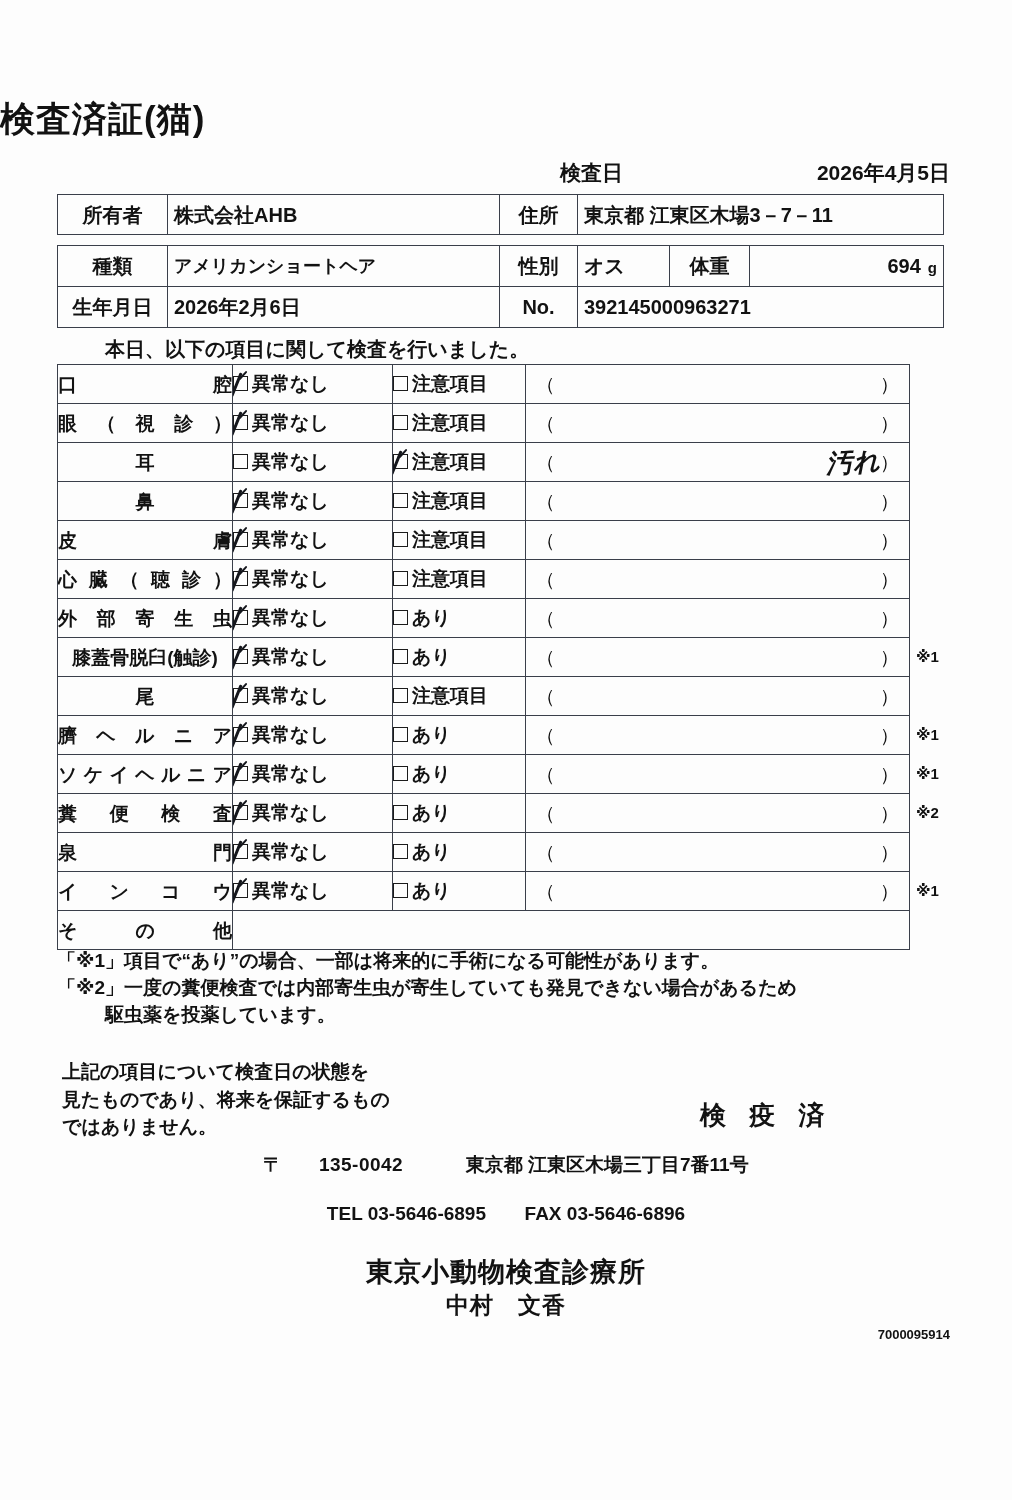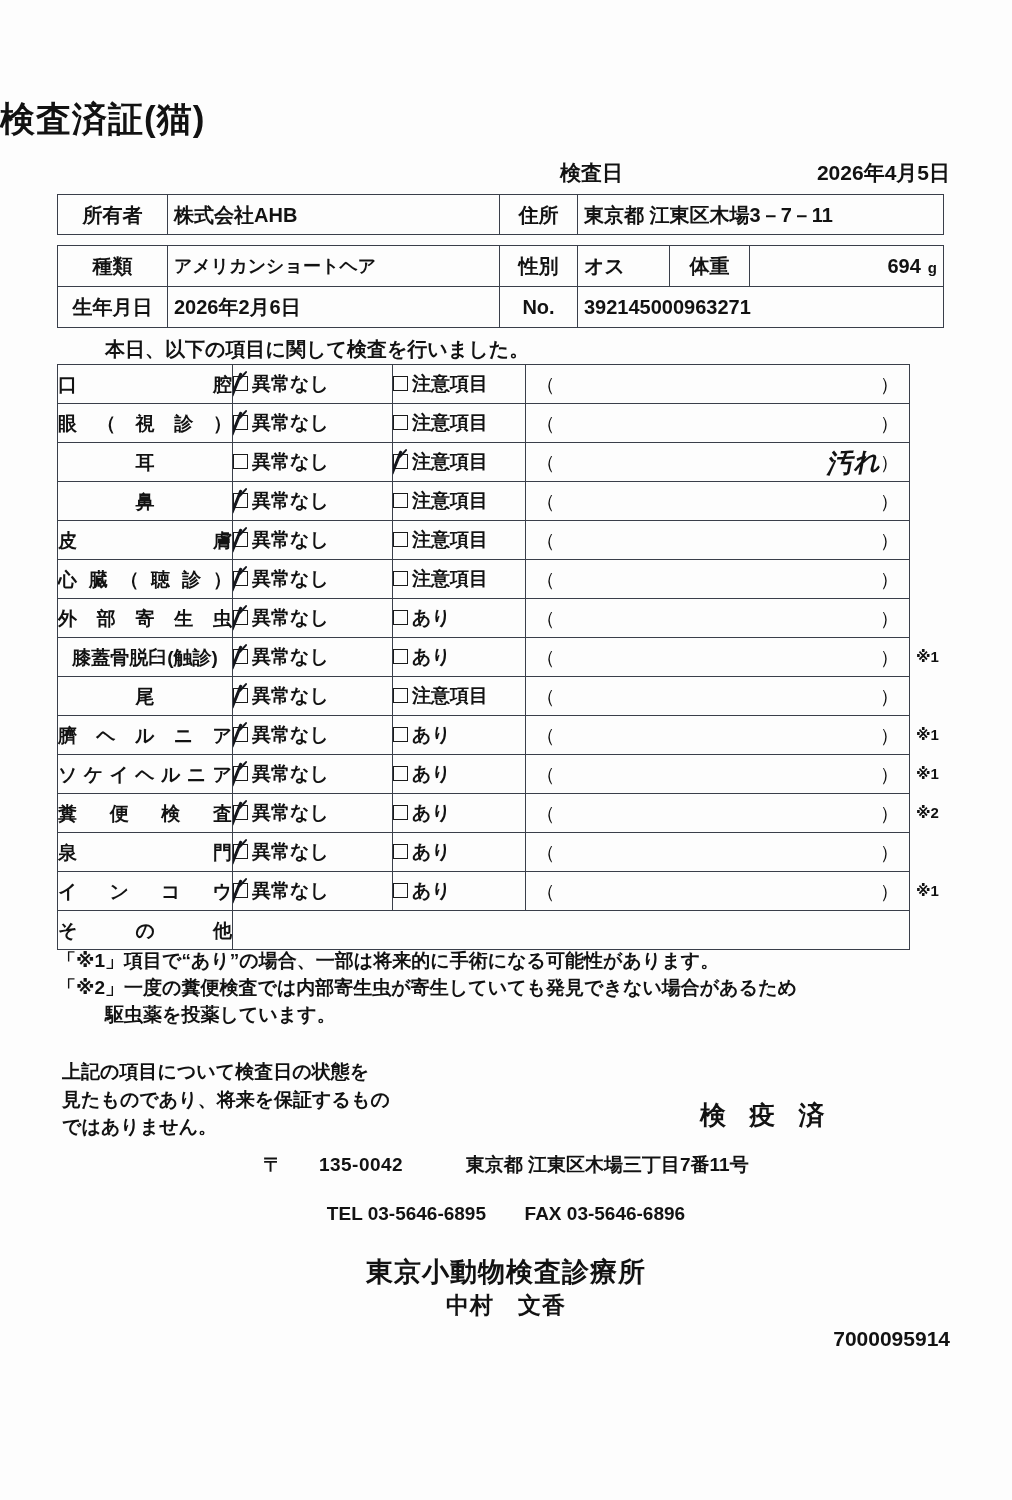--- a/index.html
+++ b/index.html
@@ -248,21 +248,21 @@
     width: 1012px;
     text-align: center;
     font-size: 23px;
     font-weight: 700;
     letter-spacing: 1px;
   }
   .serial {
     position: absolute;
     top: 1327px;
     right: 62px;
-    font-size: 21px;
+    font-size: 13px;
     font-weight: 700;
   }
 </style>
 </head>
 <body>
 
 <div class="page">
 
   <div class="doc-title">検査済証(猫)</div>
 

